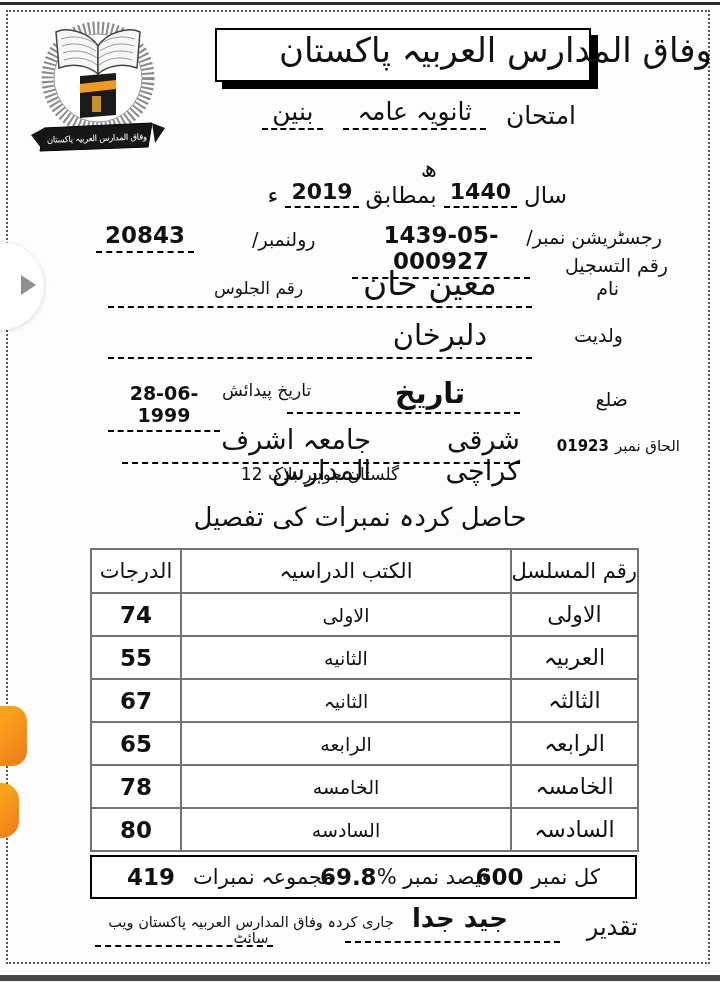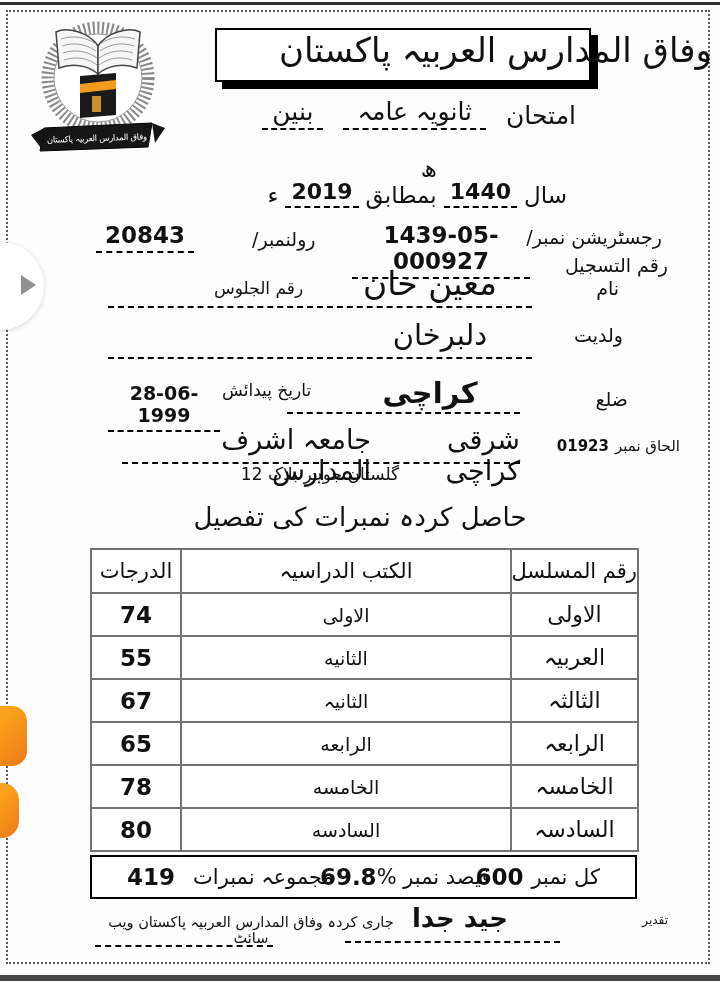--- a/index.html
+++ b/index.html
@@ -74,21 +74,21 @@
   td.cell-serial{font-size:22px;height:41px;}
   td.cell-book{font-size:19px;}
   td.cell-marks{font-weight:bold;font-size:23px;font-family:"DejaVu Sans",sans-serif;}
   #summary-box{left:90px;top:855px;width:543px;height:40px;border:2px solid #000;background:#fff;display:flex;direction:rtl;align-items:center;justify-content:center;font-size:21px;}
   .sum-num{font-weight:bold;font-size:23px;direction:ltr;unicode-bidi:isolate;display:inline-block;position:relative;}
   #sum-total{margin-right:8px;margin-left:-16px;}
   #sum-percent{margin-left:-14px;}
   #sum-obtained{margin-right:18px;}
 
   
-  #grade-label{right:52px;top:913px;font-size:12px;}
+  #grade-label{right:82px;top:913px;font-size:24px;}
   #grade-value{left:405px;top:903px;width:110px;font-size:26px;}
   #grade-line{left:345px;top:941px;width:215px;}
   #issued-by{left:92px;top:914px;width:318px;font-size:14.5px;text-align:center;}
   #issued-line{left:95px;top:945px;width:178px;}
 </style>
 </head>
 <body>
 
 <div class="abs" id="top-line"></div>
 <div class="abs" id="doc-border"></div>
@@ -139,21 +139,21 @@
 <div class="abs rtl lbl" id="name-label">نام</div>
 <div class="abs rtl" id="seat-label">رقم الجلوس</div>
 <div class="abs rtl center" id="student-name">معین خان</div>
 <div class="abs hdash" id="name-line"></div>
 
 <div class="abs rtl lbl" id="father-label">ولدیت</div>
 <div class="abs rtl center" id="father-name">دلبرخان</div>
 <div class="abs hdash" id="father-line"></div>
 
 <div class="abs rtl lbl" id="district-label">ضلع</div>
-<div class="abs rtl b center" id="district-value">کراچی</div>
+<div class="abs rtl b center" id="district-value">تاریخ</div>
 <div class="abs hdash" id="district-line"></div>
 <div class="abs rtl" id="dob-label">تاریخ پیدائش</div>
 <div class="abs ltr b center" id="dob-value">28-06-1999</div>
 
 <div class="abs" id="affiliation">
   <span>الحاق نمبر</span>
   <span class="b ltr">01923</span>
 </div>
 <div class="abs" id="institute-row">
   <span>شرقی کراچی</span>

